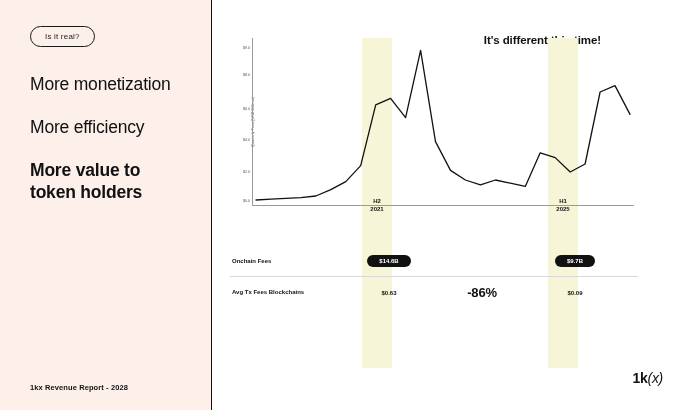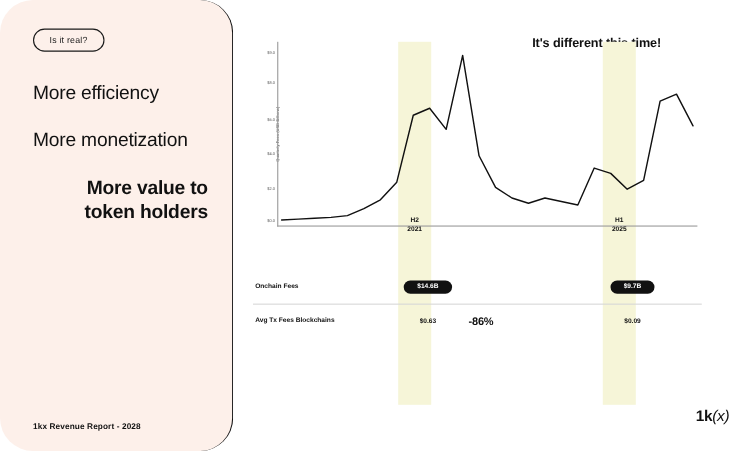--- a/index.html
+++ b/index.html
@@ -17,21 +17,20 @@
   }
 
   
   .left {
     width: 212px;
     height: 100%;
     background: #fdf0ea;
     position: relative;
     padding: 22px 22px 0 30px;
     border-right: 1px solid #111;
-    border-radius: 30px;
   }
   .pill {
     display: inline-block;
     border: 1px solid #1a1a1a;
     border-radius: 999px;
     padding: 5px 14px;
     font-size: 8px;
     letter-spacing: .2px;
     color: #1a1a1a;
     background: transparent;
@@ -39,21 +38,21 @@
   }
   .headlines { margin-top: 26px; }
   .headline {
     font-size: 17.5px;
     line-height: 1.3;
     color: #111;
     font-weight: 400;
     margin-bottom: 20px;
     letter-spacing: -.2px;
   }
-  .headline.bold { font-weight: 700; text-align: right; }
+  .headline.bold { font-weight: 700; }
   .footer-left {
     position: absolute;
     left: 30px;
     bottom: 18px;
     font-size: 7.5px;
     font-weight: 700;
     color: #111;
     letter-spacing: .1px;
   }
 
@@ -168,22 +167,22 @@
     font-size: 6px;
     font-weight: 700;
     color: #111;
   }
   .cell-left { left: 124px; }
   .cell-right { left: 310px; }
   .cell-mid {
     position: absolute;
     left: 196px;
     width: 112px;
-    text-align: left;
-    font-size: 10px;
+    text-align: center;
+    font-size: 13px;
     font-weight: 700;
     color: #111;
     letter-spacing: -.2px;
   }
   .chip {
     display: inline-block;
     background: #111;
     color: #fff;
     border-radius: 999px;
     padding: 3px 12px;
@@ -202,22 +201,22 @@
   .brand i { font-style: italic; font-weight: 400; }
 </style>
 </head>
 <body>
 
 <div class="slide">
 
   <div class="left">
     <div class="pill">Is it real?</div>
     <div class="headlines">
+      <div class="headline">More monetization</div>
       <div class="headline">More efficiency</div>
-      <div class="headline">More monetization</div>
       <div class="headline bold">More value to token holders</div>
     </div>
     <div class="footer-left">1kx Revenue Report  - 2028</div>
   </div>
 
   <div class="right">
 
     <div class="chart-title">It's different this time!</div>
 
     <div class="col-band" style="left:150px; top:38px; width:30px; height:330px;"></div>

